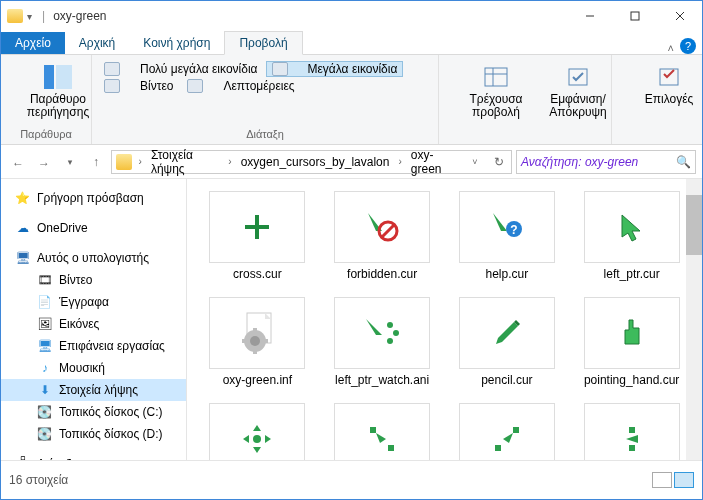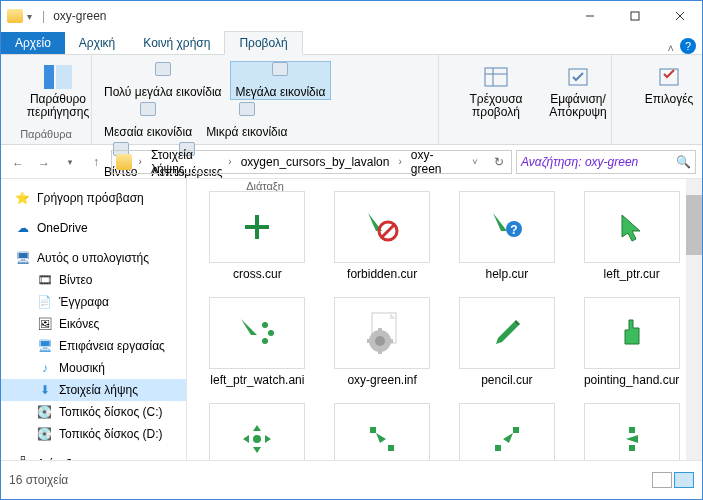--- a/index.html
+++ b/index.html
@@ -17,21 +17,21 @@
 .tab.active { background: #f5f6f7; border: 1px solid #dadada; border-bottom: 1px solid #f5f6f7; margin-bottom: -1px; }
 .tab-spacer { flex: 1; }
 .collapse-ribbon { margin-right: 6px; color: #666; cursor: pointer; font-size: 11px; }
 .help-btn { width: 16px; height: 16px; border-radius: 8px; background: #0078d7; color: #fff; display: flex; align-items: center; justify-content: center; font-size: 11px; margin-right: 6px; cursor: pointer; }
 .ribbon { height: 90px; background: #f5f6f7; border-bottom: 1px solid #dadada; display: flex; }
 .rgroup { display: flex; flex-direction: column; padding: 2px 6px; border-right: 1px solid #e1e1e1; }
 .rgroup .body { flex: 1; display: flex; align-items: flex-start; gap: 4px; padding-top: 4px; }
 .rgroup .label { text-align: center; color: #666; font-size: 11px; padding-bottom: 2px; }
 .big-btn { display: flex; flex-direction: column; align-items: center; width: 54px; padding: 2px; cursor: pointer; text-align: center; line-height: 13px; gap: 2px; margin-left: 24px; }
 .big-icon { width: 32px; height: 28px; display: flex; align-items: center; justify-content: center; }
-.opt { display: flex; align-items: center; gap: 9px; padding: 1px 6px; cursor: pointer; white-space: nowrap; flex-direction: column; }
+.opt { display: flex; align-items: center; gap: 20px; padding: 1px 6px; cursor: pointer; white-space: nowrap; }
 .opt.sel { background: #cde6f7; border: 1px solid #92c0e0; padding: 0 5px; }
 .mini-ic { width: 16px; height: 14px; display: inline-block; background: #e1e8f0; border: 1px solid #98b0c8; border-radius: 2px; }
 .addr { height: 34px; display: flex; align-items: center; gap: 4px; padding: 0 6px; border-bottom: 1px solid #e5e5e5; }
 .nav-btn { width: 22px; height: 22px; display: flex; align-items: center; justify-content: center; color: #666; cursor: pointer; border-radius: 3px; }
 .addrbar { flex: 1; height: 24px; border: 1px solid #ccc; display: flex; align-items: center; }
 .folder-ic { width: 18px; height: 16px; background: linear-gradient(#fce798,#f5c13c); border-radius: 2px; margin: 0 4px; }
 .crumb { padding: 0 6px; height: 100%; display: flex; align-items: center; cursor: pointer; }
 .chev { color: #666; font-size: 10px; padding: 0 3px; }
 .addr-extra { display: flex; margin-left: auto; }
 .addr-extra .nav-btn { width: 24px; height: 22px; }
@@ -117,30 +117,20 @@
             <span>Πολύ μεγάλα εικονίδια</span>
           </div>
         <div class="opt sel">
             <span class="mini-ic"></span>
             <span>Μεγάλα εικονίδια</span>
           </div>
       </div>
       <div style="display:flex;gap:2px">
         <div class="opt">
             <span class="mini-ic"></span>
-            <span>Μεσαία εικονίδια</span>
-          </div>
-        <div class="opt">
-            <span class="mini-ic"></span>
-            <span>Μικρά εικονίδια</span>
-          </div>
-      </div>
-      <div style="display:flex;gap:2px">
-        <div class="opt">
-            <span class="mini-ic"></span>
             <span>Βίντεο</span>
           </div>
         <div class="opt">
             <span class="mini-ic"></span>
             <span>Λεπτομέρειες</span>
           </div>
       </div>
     </div>
     <div class="label">Διάταξη</div>
   </div>
@@ -297,46 +287,46 @@
       <div class="item">
         <div class="thumb">
             <svg width="32" height="32">
               <path d="M6 4 L24 20 L16 20 L20 28 L16 30 L12 22 L6 26 Z" fill="#3dbb5c" stroke="#1e7a37"></path>
             </svg>
           </div>
         <div class="name">left_ptr.cur</div>
       </div>
       <div class="item">
         <div class="thumb">
-            <svg width="40" height="36">
-              <path d="M4 4 L20 20 L14 20 Z" fill="#2d9f4d"></path>
-              <circle cx="28" cy="10" r="3" fill="#2d9f4d"></circle>
-              <circle cx="34" cy="18" r="3" fill="#2d9f4d"></circle>
-              <circle cx="28" cy="26" r="3" fill="#2d9f4d"></circle>
-            </svg>
-          </div>
-        <div class="name">left_ptr_watch.ani</div>
-      </div>
-      <div class="item">
-        <div class="thumb">
             <svg width="40" height="44">
               <rect x="10" y="2" width="24" height="30" fill="#fff" stroke="#ccc"></rect>
               <path d="M28 2 L34 8 L28 8 Z" fill="#e5e5e5"></path>
               <circle cx="18" cy="30" r="11" fill="#bfbfbf"></circle>
               <circle cx="18" cy="30" r="5" fill="#9a9a9a"></circle>
               <rect x="16" y="17" width="4" height="4" fill="#bfbfbf"></rect>
               <rect x="16" y="39" width="4" height="4" fill="#bfbfbf"></rect>
               <rect x="5" y="28" width="4" height="4" fill="#bfbfbf"></rect>
               <rect x="27" y="28" width="4" height="4" fill="#bfbfbf"></rect>
             </svg>
           </div>
         <div class="name">oxy-green.inf</div>
       </div>
       <div class="item">
         <div class="thumb">
+            <svg width="40" height="36">
+              <path d="M4 4 L20 20 L14 20 Z" fill="#2d9f4d"></path>
+              <circle cx="28" cy="10" r="3" fill="#2d9f4d"></circle>
+              <circle cx="34" cy="18" r="3" fill="#2d9f4d"></circle>
+              <circle cx="28" cy="26" r="3" fill="#2d9f4d"></circle>
+            </svg>
+          </div>
+        <div class="name">left_ptr_watch.ani</div>
+      </div>
+      <div class="item">
+        <div class="thumb">
             <svg width="34" height="34">
               <path d="M6 28 L8 22 L24 6 L28 10 L12 26 Z" fill="#2d9f4d"></path>
               <path d="M24 6 L28 10 L30 8 L26 4 Z" fill="#1e7a37"></path>
             </svg>
           </div>
         <div class="name">pencil.cur</div>
       </div>
       <div class="item">
         <div class="thumb">
             <svg width="30" height="34">

